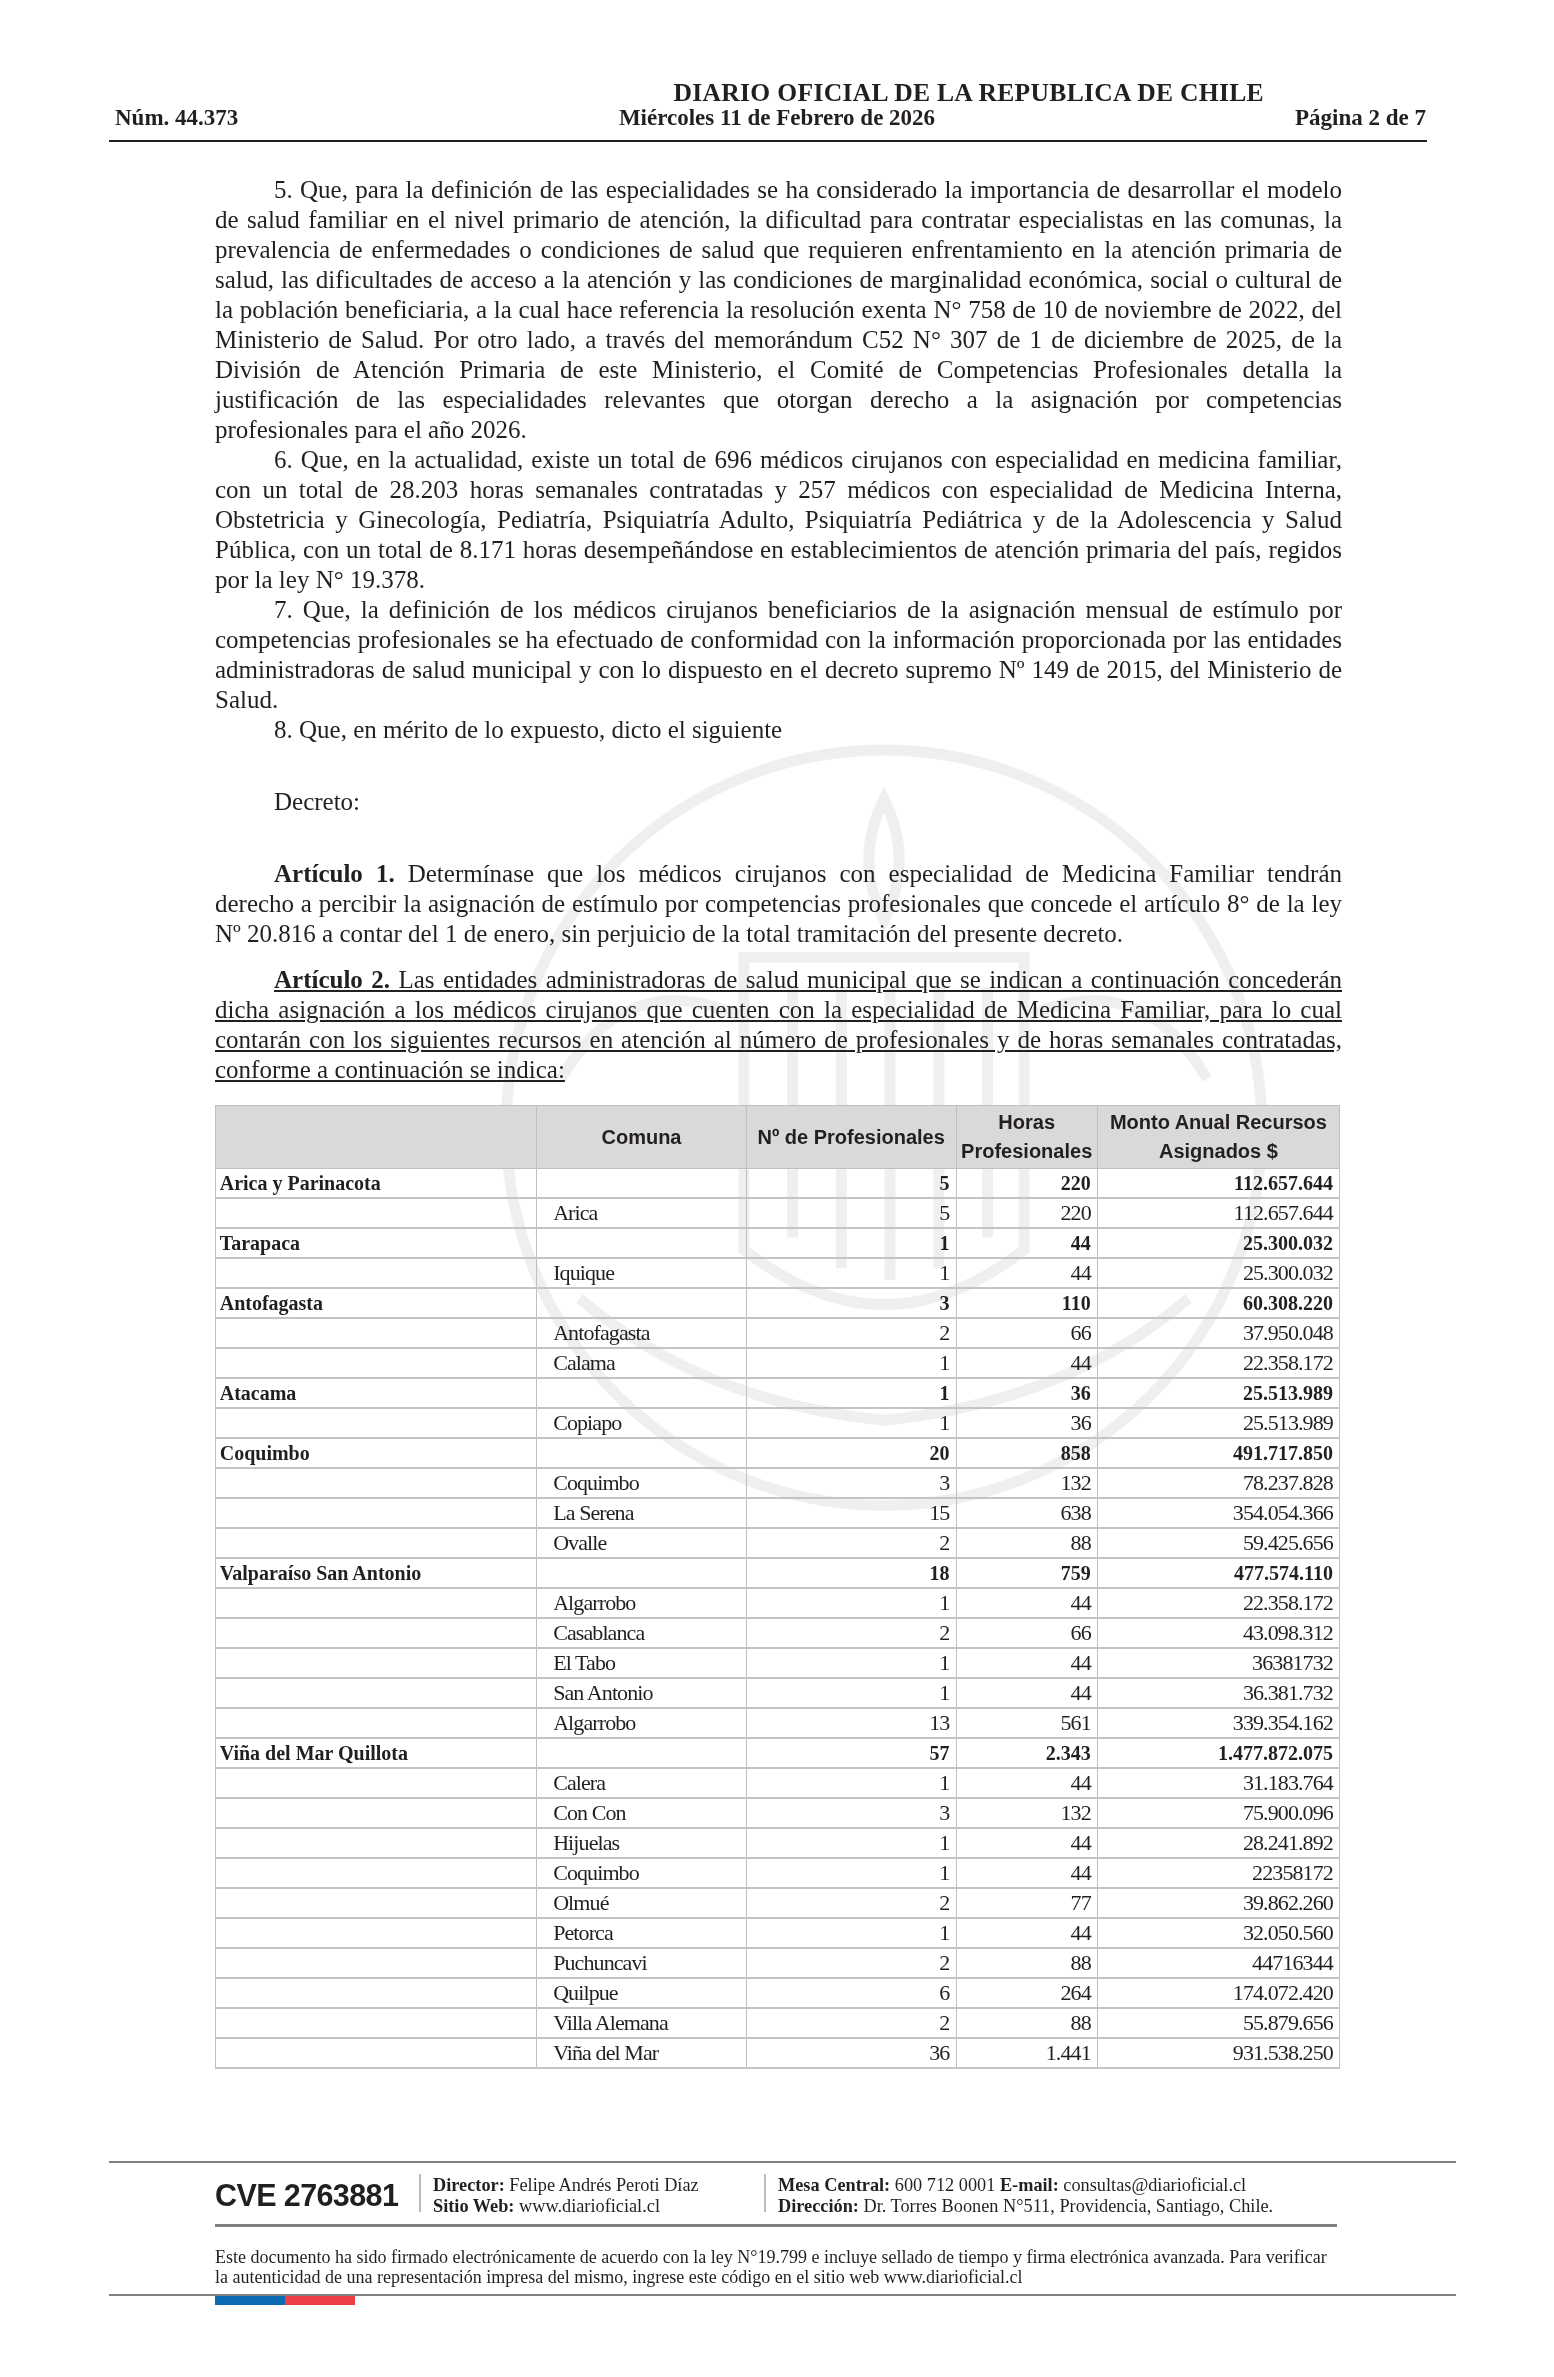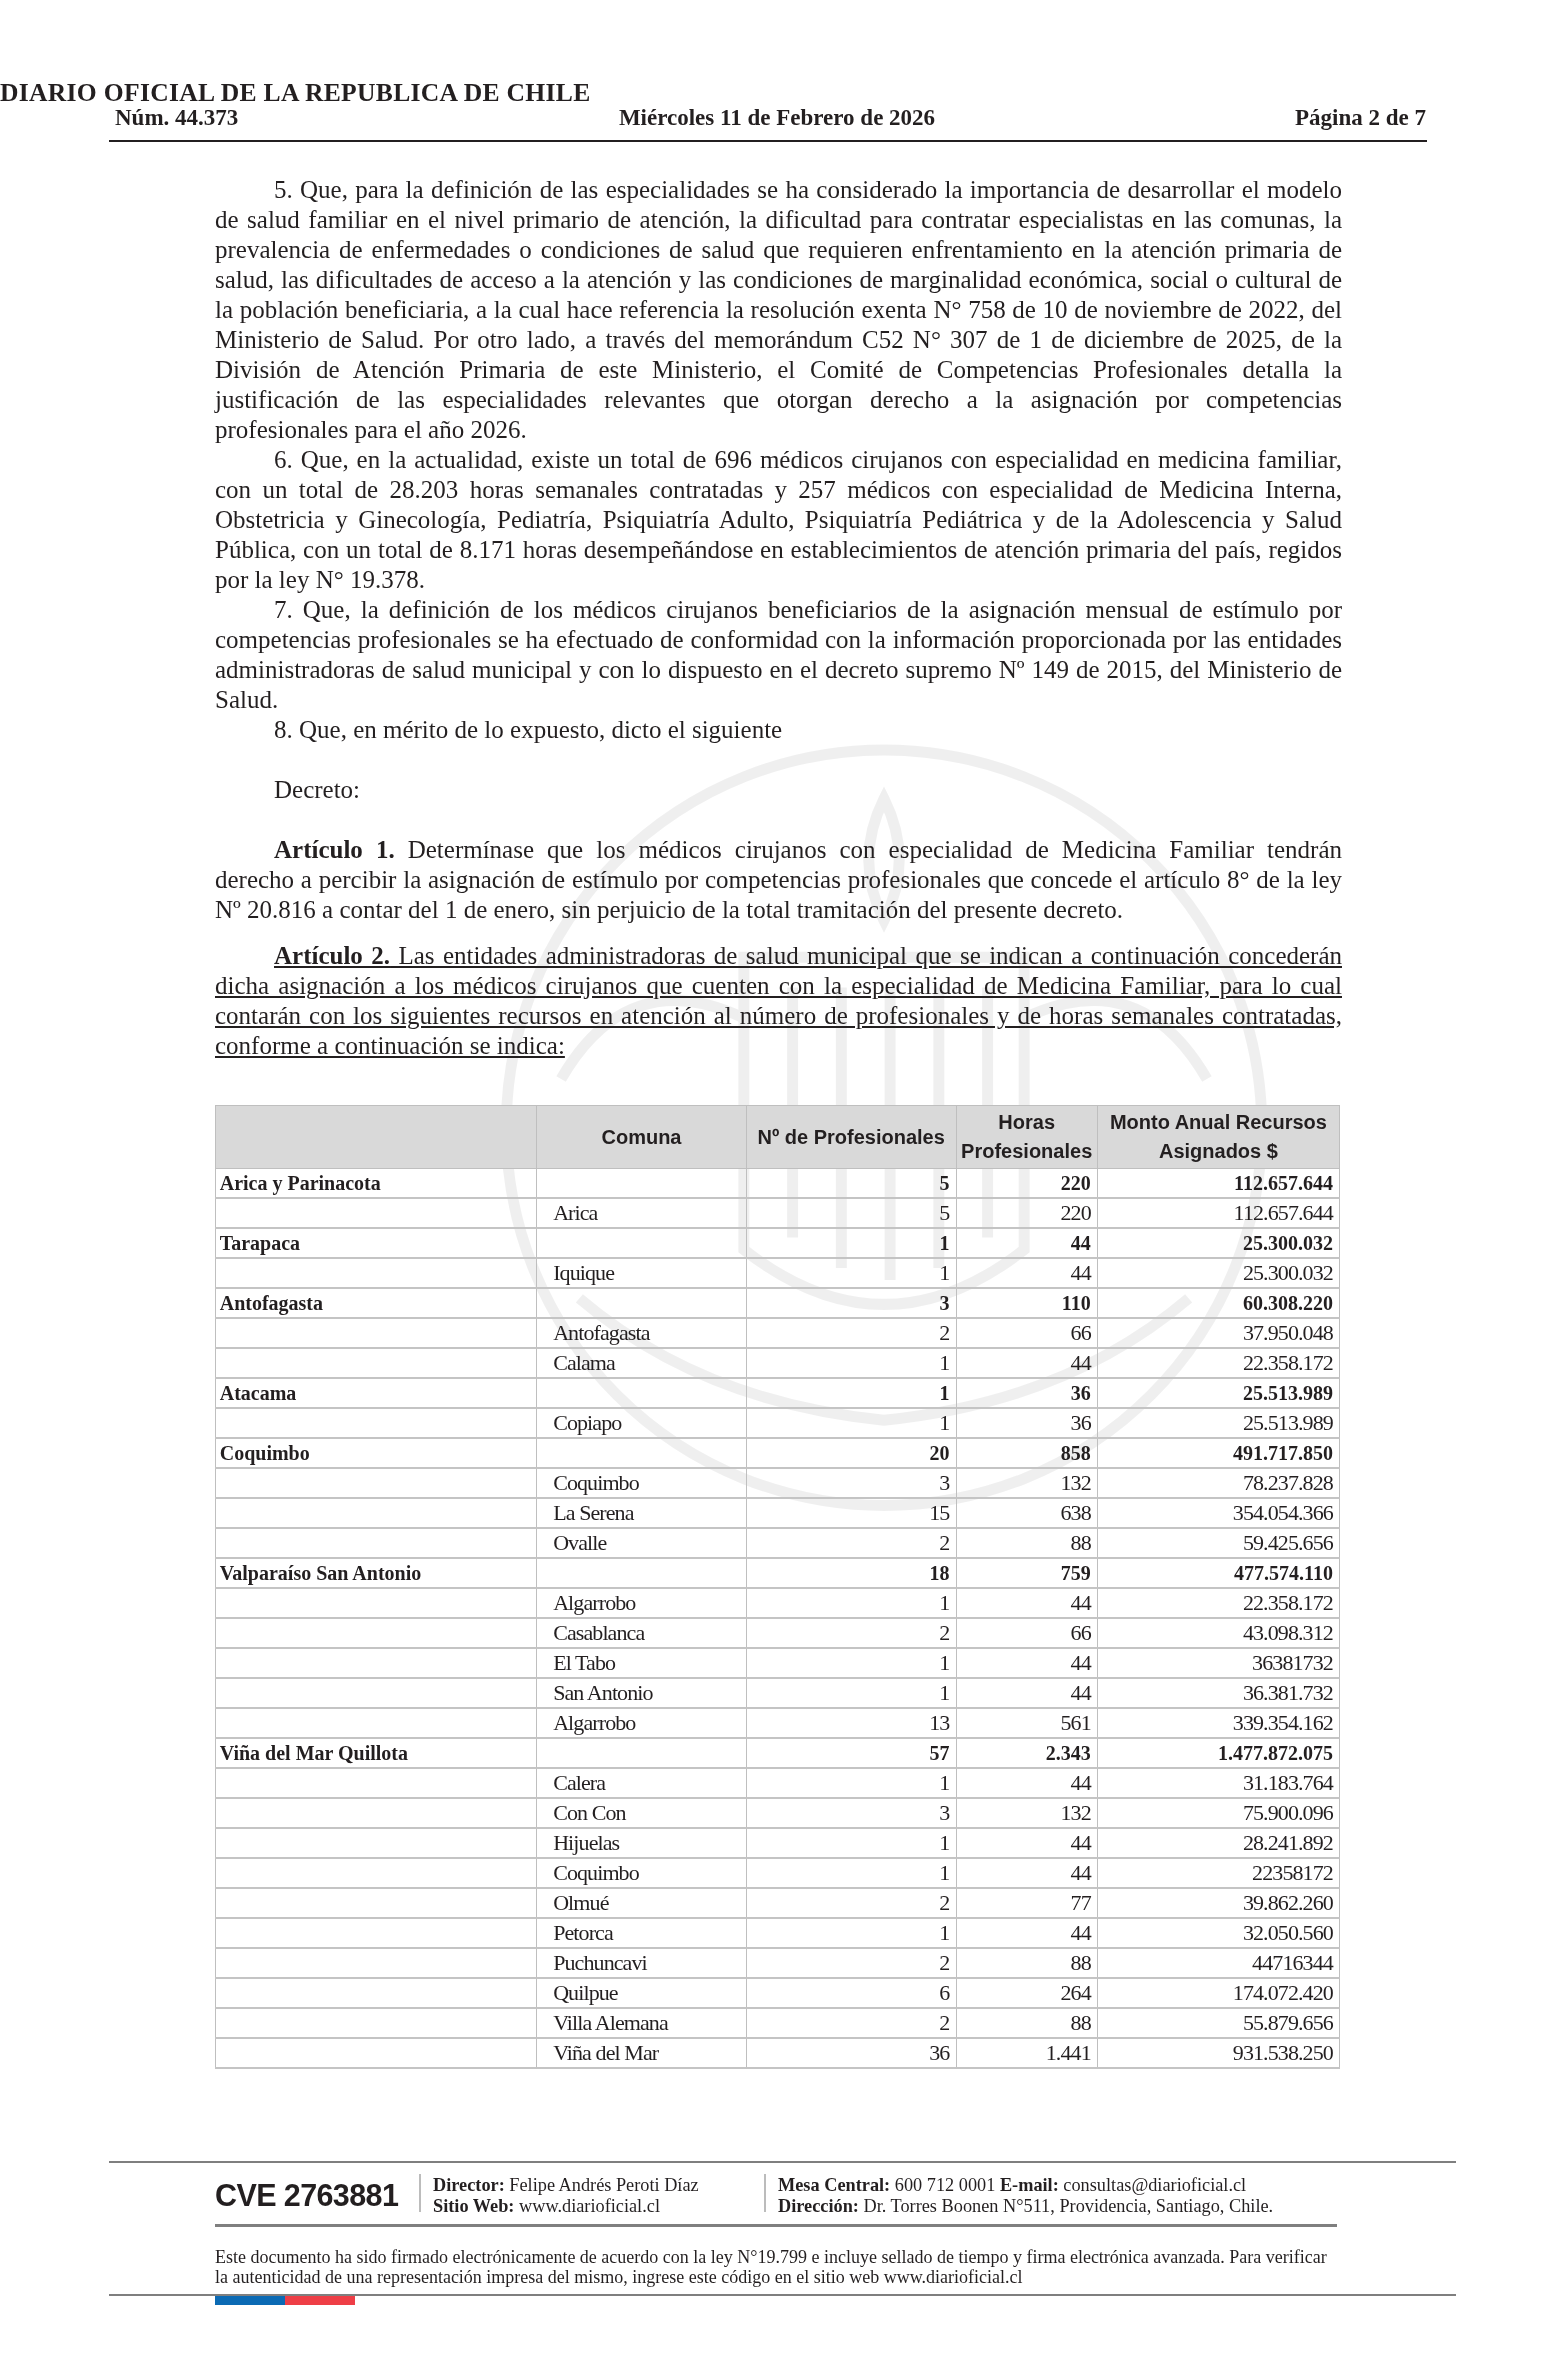--- a/index.html
+++ b/index.html
@@ -4,30 +4,30 @@
 <style>
   html, body { margin: 0; padding: 0; background: #ffffff; }
   body { width: 1554px; height: 2377px; position: relative; overflow: hidden; color: #231f20; }
   .serif { font-family: "Liberation Serif", "DejaVu Serif", serif; }
   .sans { font-family: "Liberation Sans", "DejaVu Sans", sans-serif; }
 
   
   .watermark { position: absolute; left: 427px; top: 701px; width: 914px; height: 884px; pointer-events: none; opacity: 0.06; }
 
   
-  .hdr-title { position: absolute; left: 0; width: 1232px; top: 78px; text-align: left; font-size: 25.6px; font-weight: bold; letter-spacing: 0.3px; }
+  .hdr-title { position: absolute; left: 0; width: 1232px; top: 78px; text-align: right; font-size: 25.6px; font-weight: bold; letter-spacing: 0.3px; padding-left: 32px; }
   .hdr-num { position: absolute; left: 115px; top: 105px; font-size: 23px; font-weight: bold; text-align: center; }
   .hdr-date { position: absolute; left: 0; width: 1554px; top: 105px; text-align: center; font-size: 23px; font-weight: bold; }
   .hdr-page { position: absolute; right: 128px; top: 105px; font-size: 23px; font-weight: bold; }
   .hdr-rule { position: absolute; left: 109px; top: 140px; width: 1318px; height: 2.4px; background: #231f20; }
 
   
   .body-text { position: absolute; left: 215px; top: 175px; width: 1127px; font-size: 25px; line-height: 30px; text-align: justify; }
   .body-text p { margin: 0; text-indent: 59px; }
-  .body-text p.gap { margin-top: 30px; }
+  .body-text p.gap { margin-top: 42px; }
   .body-text p.gap2 { margin-top: 16px; text-decoration: underline; }
   .body-text b { font-weight: bold; }
 
   
   .tbl { position: absolute; left: 215px; top: 1105px; width: 1125px; border-collapse: collapse; font-size: 21.3px; }
   .tbl th { background: #d9d9d9; font-family: "Liberation Sans", "DejaVu Sans", sans-serif; font-weight: bold; font-size: 20px; line-height: 29px; height: 62px; border: 1.8px solid #bfbfbf; text-align: center; vertical-align: middle; padding: 0 3.7px; color: #231f20; }
   .tbl td { height: 28px; border-left: 1.2px solid #bfbfbf; border-right: 1.2px solid #bfbfbf; border-bottom: 2.4px solid #c4c4c4; padding: 0 6.1px; line-height: 28px; white-space: nowrap; color: #231f20; }
   .tbl tr.region td { font-weight: bold; font-size: 20px; }
   .tbl tr.comuna td { font-size: 22px; letter-spacing: -0.9px; }
   .tbl td.num { text-align: right; }

